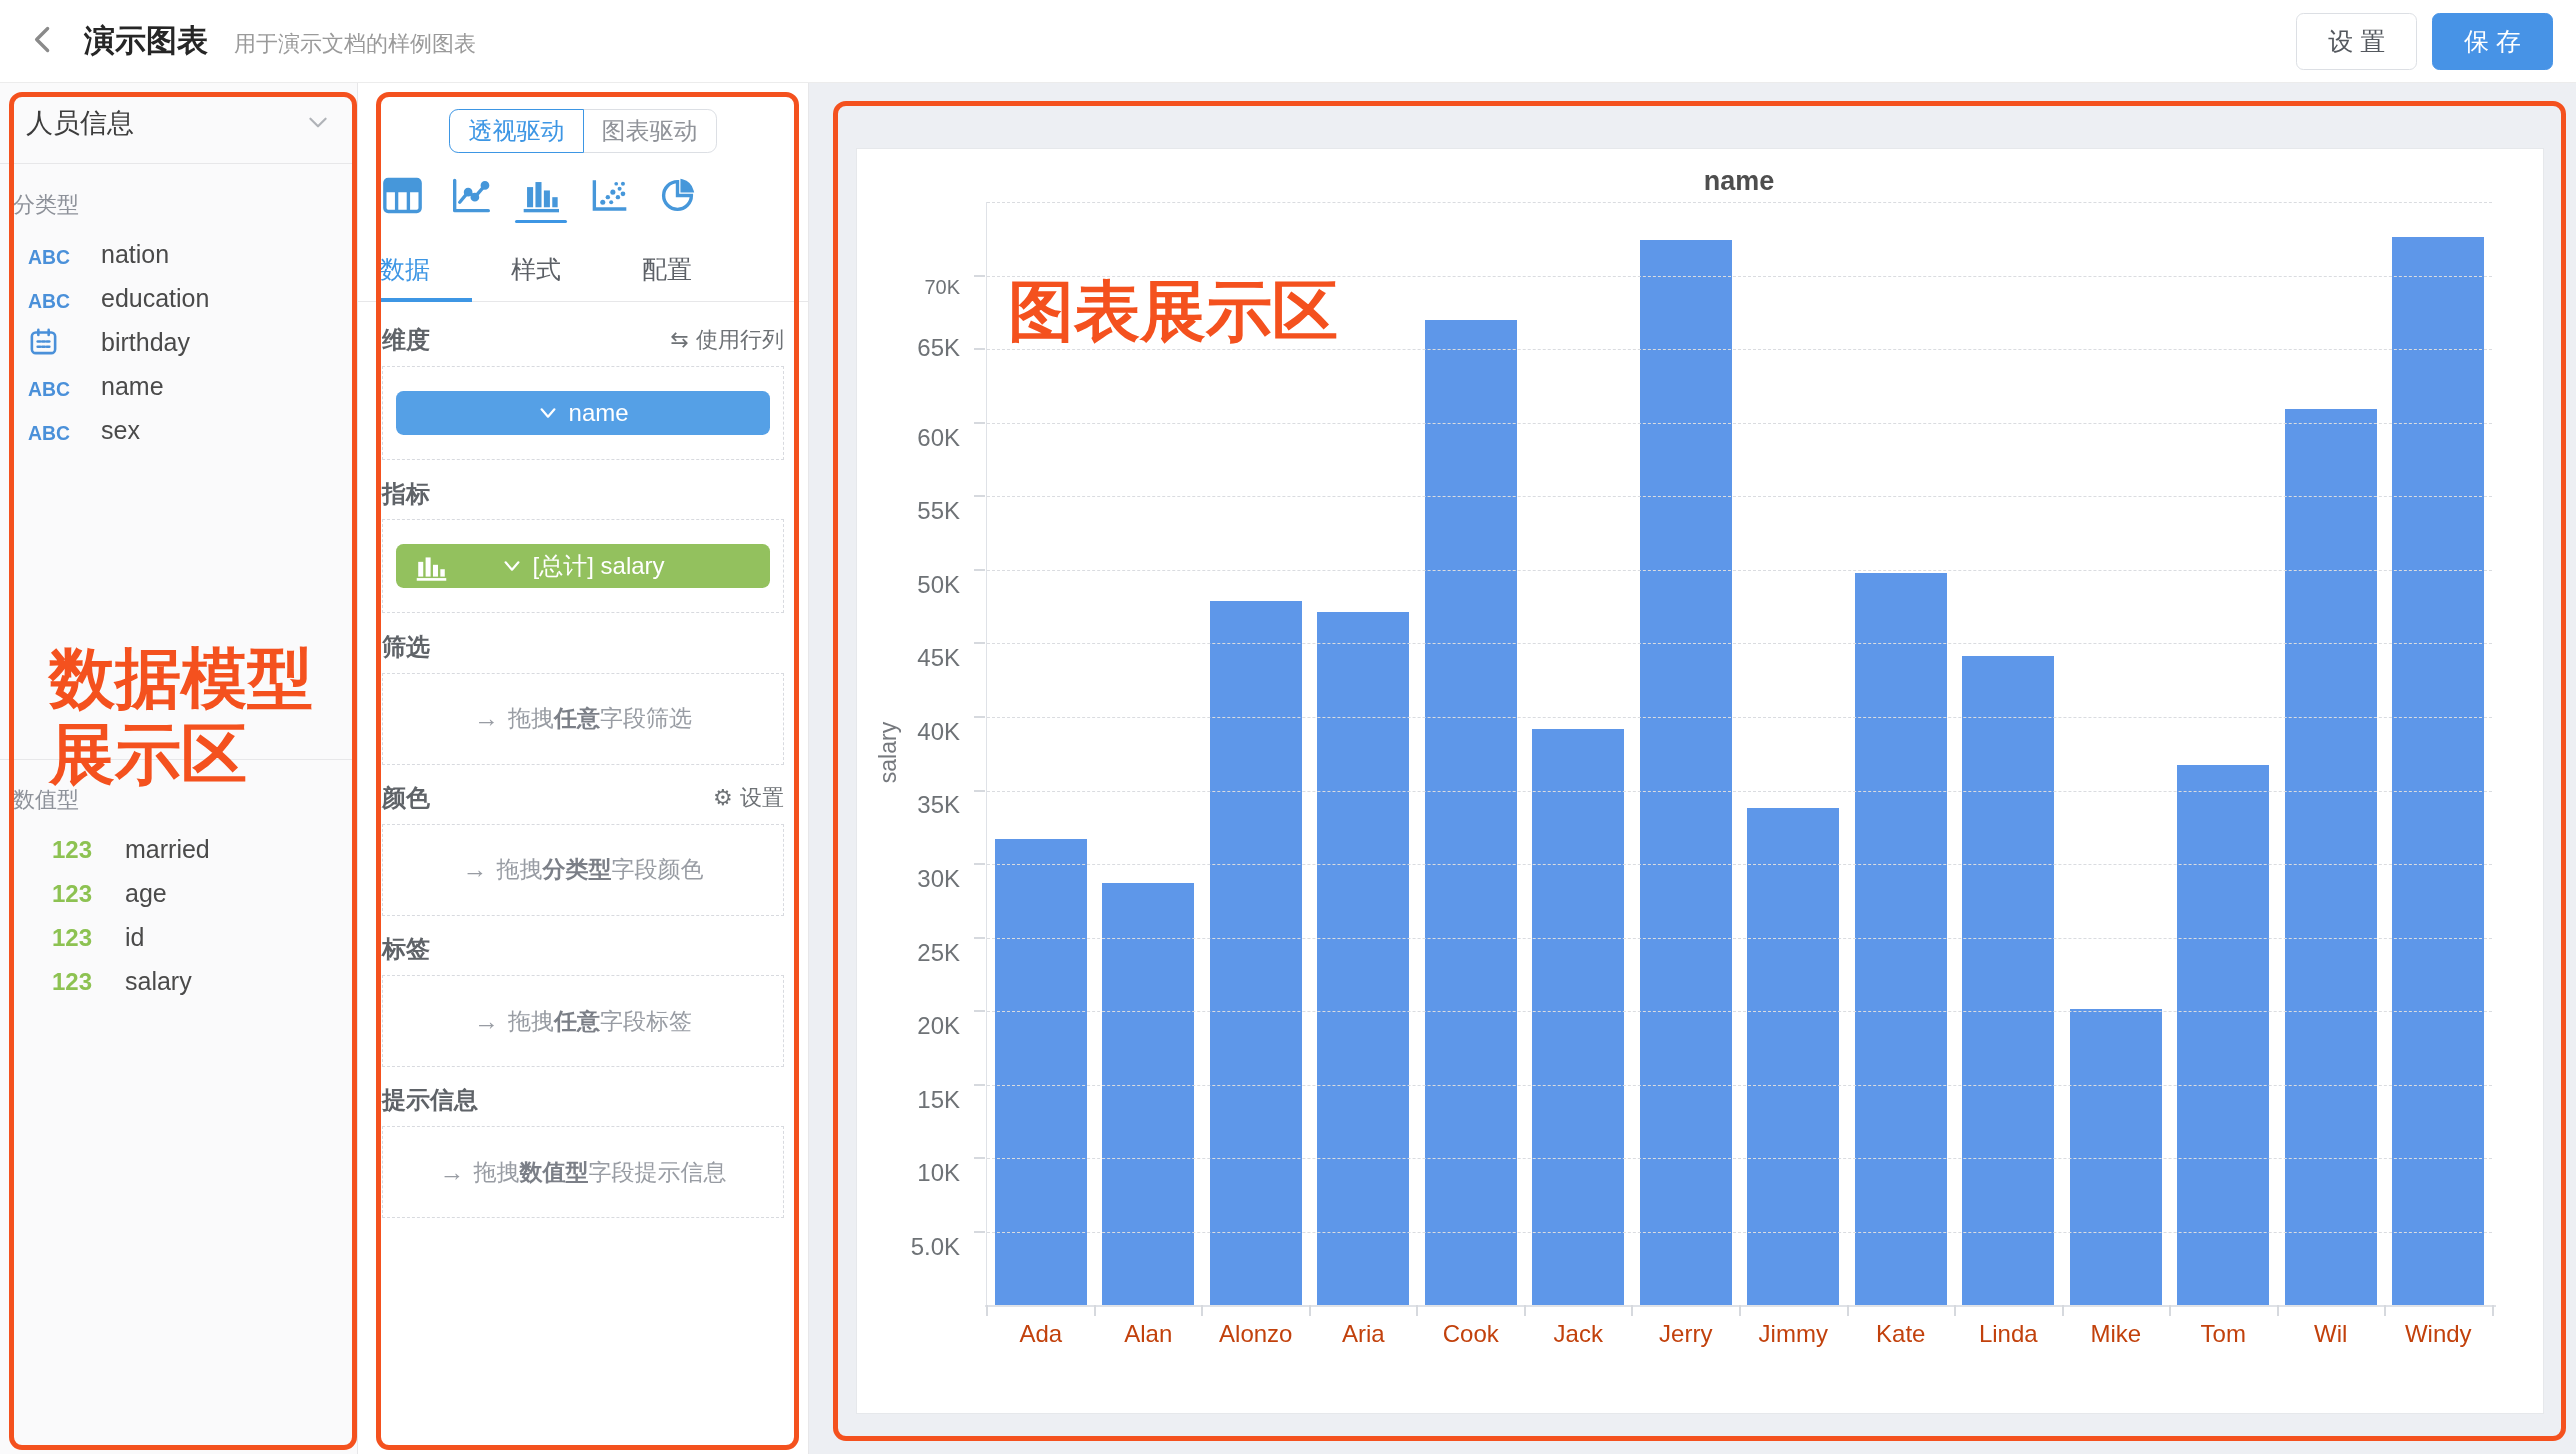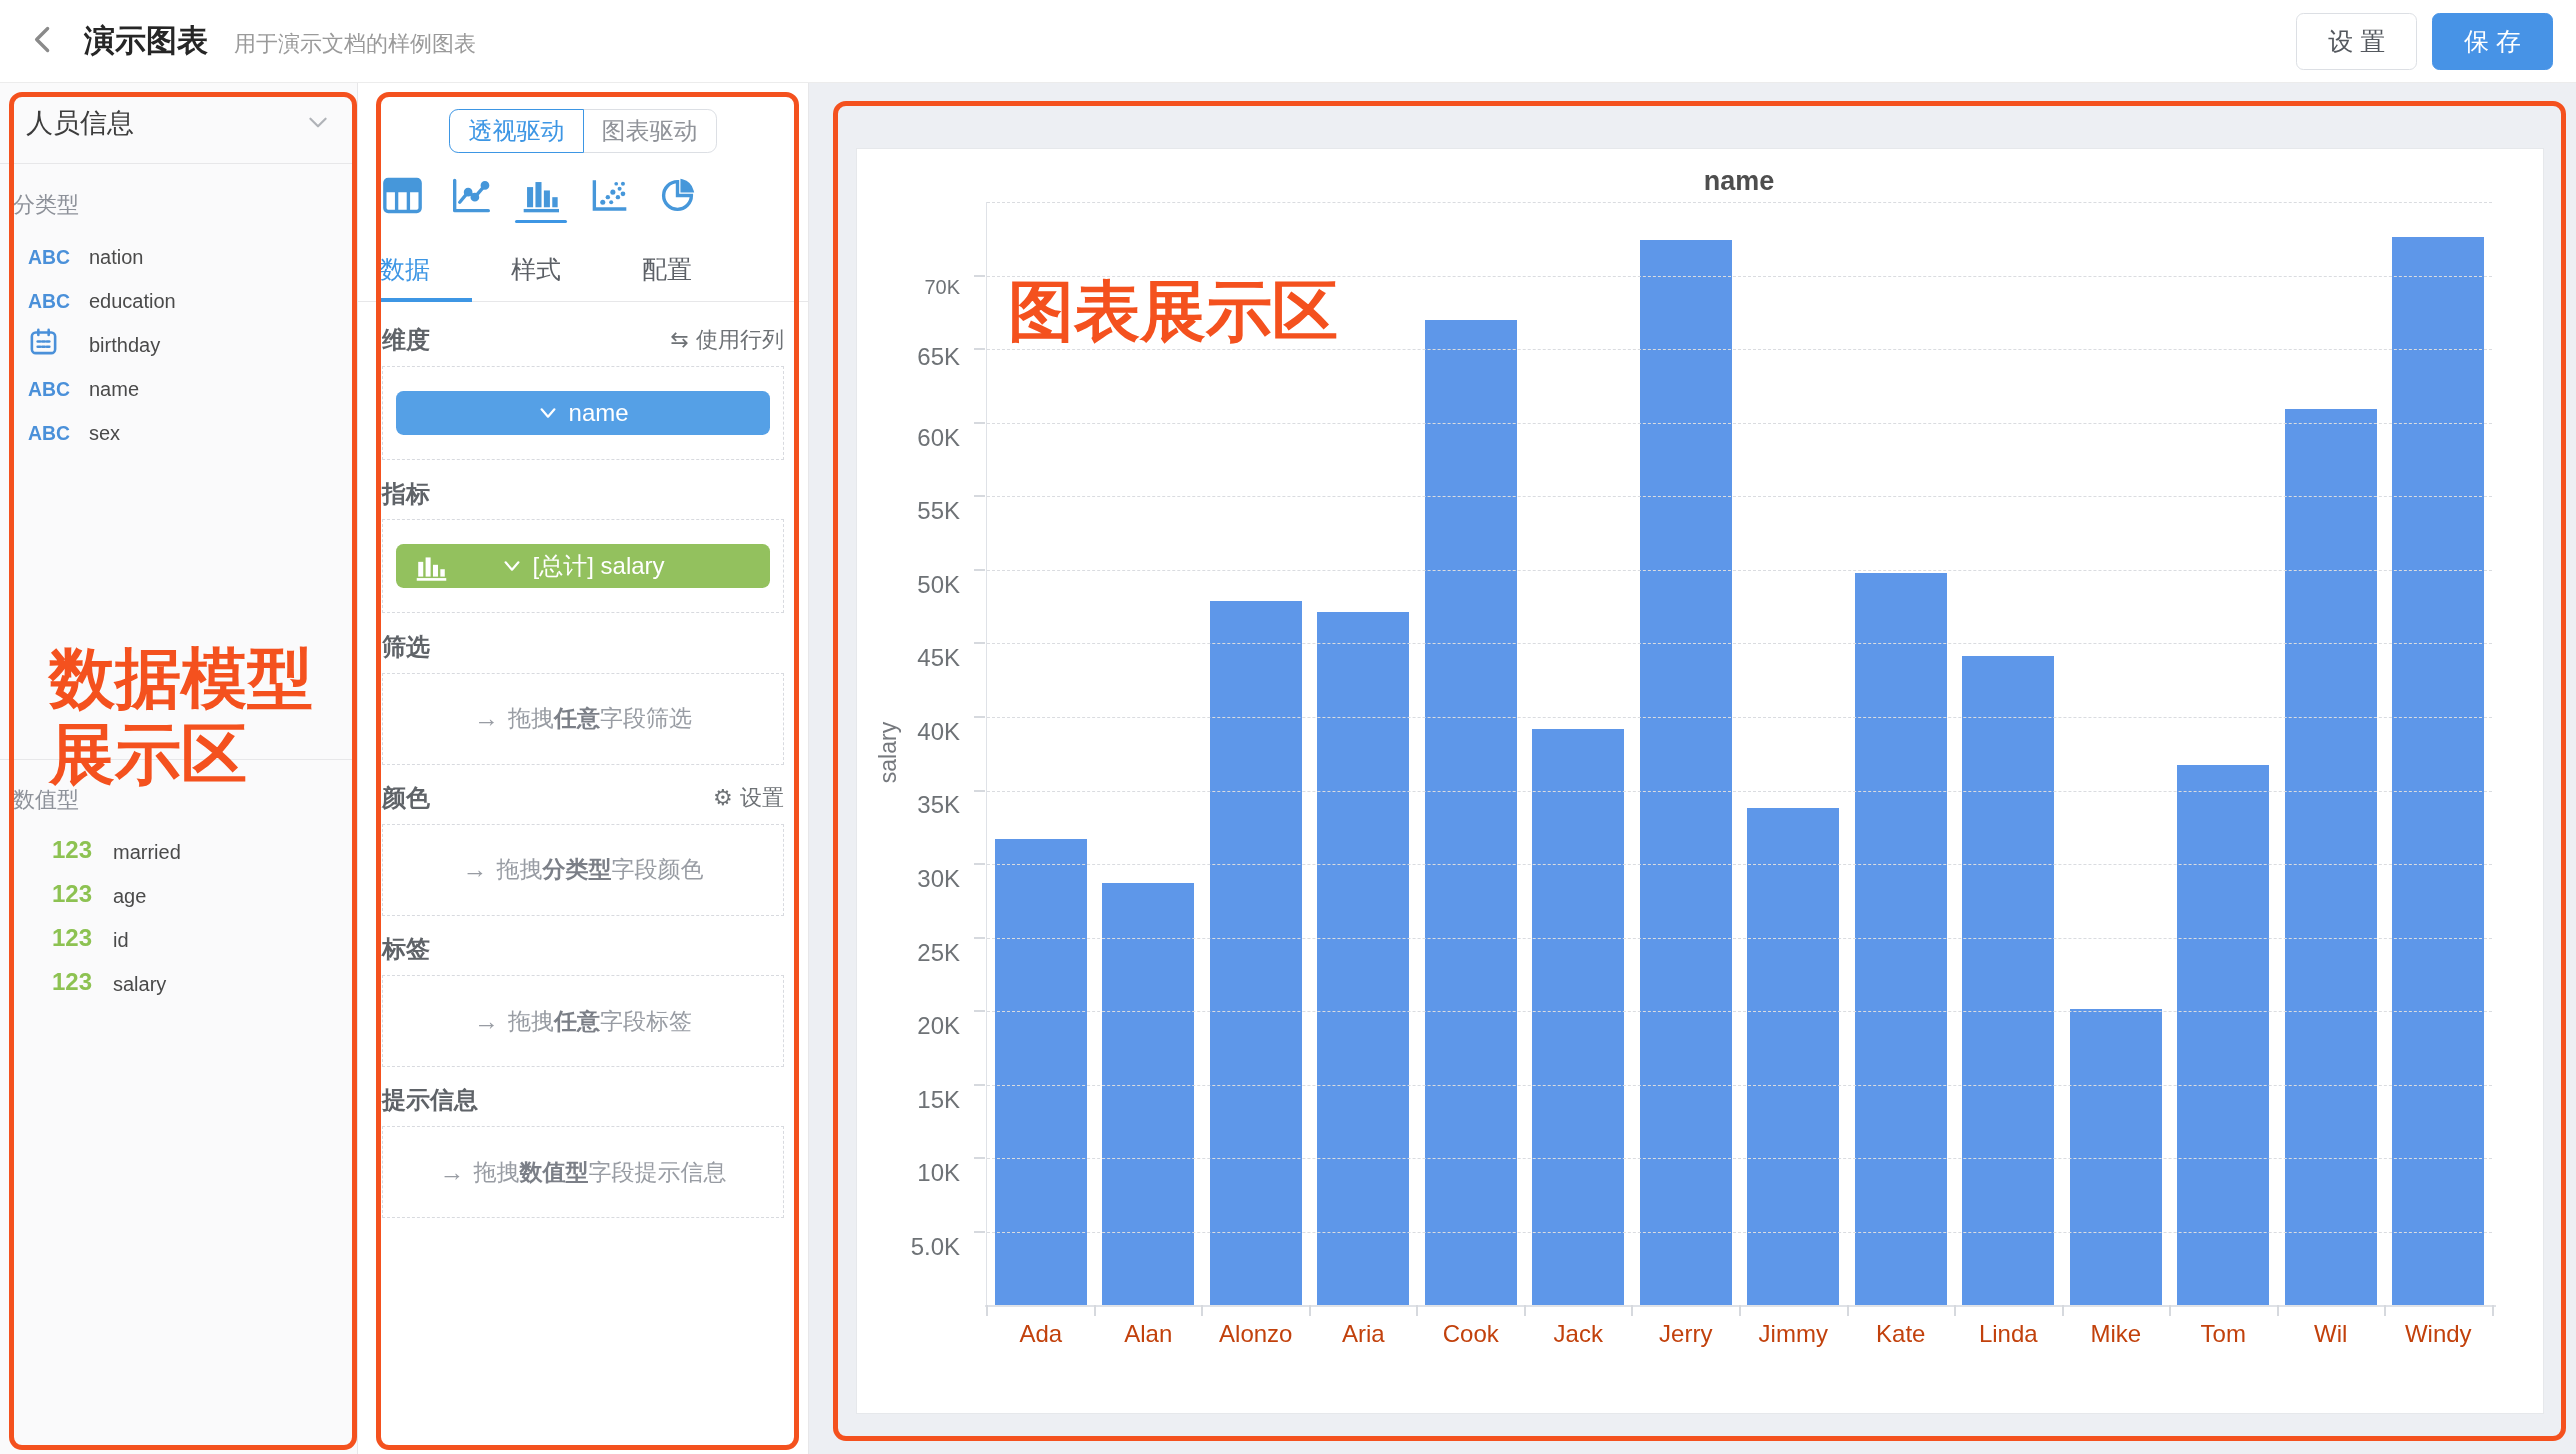--- a/index.html
+++ b/index.html
@@ -25,21 +25,21 @@
   .sidebar { width:358px; background:#fafafb; border-right:1.8px solid #e7e7e9; position:relative; }
   .sidebar-header { height:81px; display:flex; align-items:center; justify-content:space-between;
                     padding:0 26px; border-bottom:1.8px solid #e7e7e9; }
   .sidebar-header .ds-name { font-size:27px; color:#3c3c3c; }
   .section-label { font-size:22px; color:#8e929a; padding:0 13px; margin-top:24px; height:33px; display:flex; align-items:center; }
   .field-list { padding:3.7px 0 0 0; }
   .field-item { height:44px; display:flex; align-items:flex-end; padding:0 0 0 28px; cursor:grab; }
   .field-icon { width:54px; display:flex; align-items:center; font-weight:bold; }
   .icon-abc { color:#4a90d9; font-size:19.4px; letter-spacing:0px; }
   .icon-123 { color:#8dc252; font-size:24px;margin-left:24px; }
-  .field-label { font-size:20px; color:#4a4a4a; margin-left:7px; }
+  .field-label { font-size:25px; color:#4a4a4a; margin-left:19px; }
   .sidebar-divider { border-top:1.8px solid #e7e7e9; margin-top:22px; }
 
   
   .config { width:451px; background:#fff; border-right:1.8px solid #e7e7e9; position:relative; }
   .mode-switch { display:flex; justify-content:center; margin-top:26px; }
   .mode-tab { height:44px; padding:0 18.5px; font-size:24px; display:flex; align-items:center;
               background:#fff; cursor:pointer; }
   .mode-tab.first { border-radius:9.2px 0 0 9.2px; }
   .mode-tab.last  { border-radius:0 9.2px 9.2px 0; }
   .mode-tab.active { border:1.8px solid #3d96e4; color:#3d96e4; z-index:2; }
@@ -425,21 +425,21 @@
             <div style="position: absolute; right: 1532px; top: 516px; width: 148px; text-align: right; font-size: 24px; color: rgb(110, 114, 118);">40K</div>
             <div class="ytick" style="top: 514px;"></div>
             <div style="position: absolute; right: 1532px; top: 442px; width: 148px; text-align: right; font-size: 24px; color: rgb(110, 114, 118);">45K</div>
             <div class="ytick" style="top: 440px;"></div>
             <div style="position: absolute; right: 1532px; top: 369px; width: 148px; text-align: right; font-size: 24px; color: rgb(110, 114, 118);">50K</div>
             <div class="ytick" style="top: 367px;"></div>
             <div style="position: absolute; right: 1532px; top: 295px; width: 148px; text-align: right; font-size: 24px; color: rgb(110, 114, 118);">55K</div>
             <div class="ytick" style="top: 293px;"></div>
             <div style="position: absolute; right: 1532px; top: 222px; width: 148px; text-align: right; font-size: 24px; color: rgb(110, 114, 118);">60K</div>
             <div class="ytick" style="top: 220px;"></div>
-            <div style="position: absolute; right: 1532px; top: 141px; width: 148px; text-align: right; font-size: 24px; color: rgb(110, 114, 118);">65K</div>
+            <div style="position: absolute; right: 1532px; top: 132px; width: 148px; text-align: right; font-size: 24px; color: rgb(110, 114, 118);">65K</div>
             <div class="ytick" style="top: 146px;"></div>
             <div style="position: absolute; right: 1532px; top: 74px; width: 148px; text-align: right; font-size: 20px; color: rgb(110, 114, 118);">70K</div>
             <div class="ytick" style="top: 73px;"></div>
             <div class="xtick" style="left: -0.9px;"></div>
             <div class="xtick" style="left: 107px;"></div>
             <div class="xtick" style="left: 214px;"></div>
             <div class="xtick" style="left: 322px;"></div>
             <div class="xtick" style="left: 429px;"></div>
             <div class="xtick" style="left: 537px;"></div>
             <div class="xtick" style="left: 644px;"></div>

